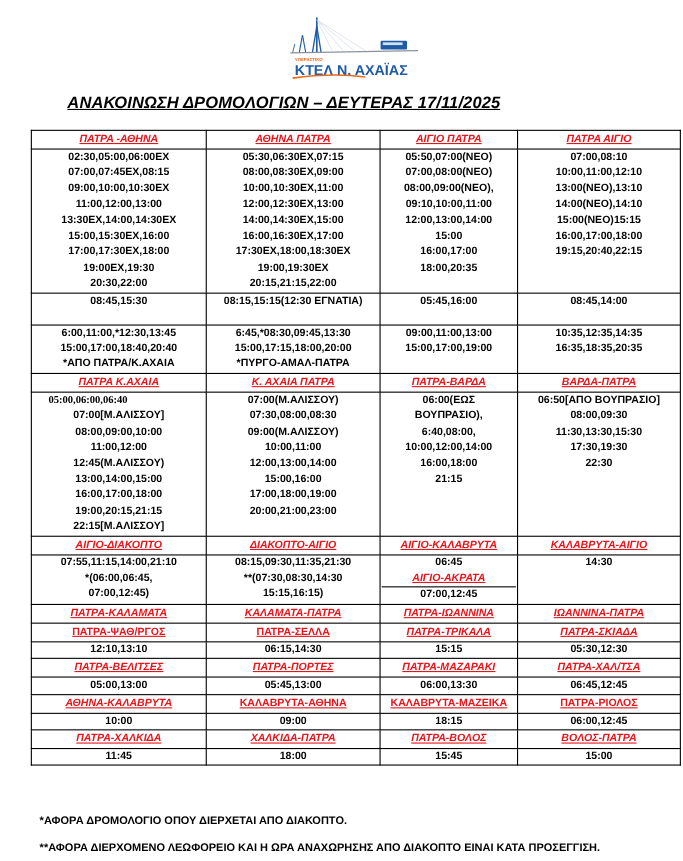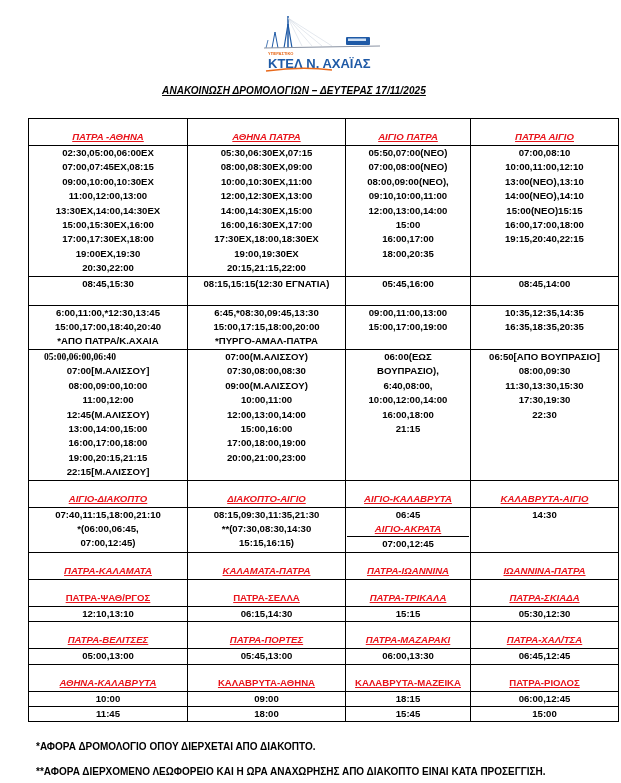--- a/index.html
+++ b/index.html
@@ -1,22 +1,22 @@
 <!DOCTYPE html>
 <html><head>
 <meta charset="utf-8">
 <style>
   html, body { margin: 0; padding: 0; background: #ffffff; }
   body { width: 621px; height: 783px; position: relative; overflow: hidden; font-family: "Liberation Sans", "DejaVu Sans", sans-serif; color: #000; }
   .logo { position: absolute; left: 262px; top: 14px; width: 118px; height: 60px; }
   .logo svg { display: block; }
-  .title { position: absolute; left: 0; width: 516px; top: 85px; text-align: center; font-weight: bold; font-style: italic; font-size: 10px; text-decoration: underline; letter-spacing: 0.1px; padding-left: 36px; }
+  .title { position: absolute; left: 0; width: 516px; top: 85px; text-align: center; font-weight: bold; font-style: italic; font-size: 15px; text-decoration: underline; letter-spacing: 0.1px; }
   table.sched { position: absolute; left: 28px; top: 118px; width: 590px; border-collapse: collapse; table-layout: fixed; }
   table.sched td { border: 1px solid #000; text-align: center; vertical-align: top; font-weight: bold; font-size: 9.6px; line-height: 14.4px; padding: 0 1px; overflow: hidden; white-space: nowrap; }
-  table.sched tr.hdr td { padding-top: 11px; height: 15px; vertical-align: middle; }
+  table.sched tr.hdr td { padding-top: 1px; height: 15px; vertical-align: middle; }
   .h { color: #e8141b; font-style: italic; text-decoration: underline; }
   .h.plain { font-style: normal; }
   .ln { display: block; }
   .left-ln { text-align: left; padding-left: 14px; font-family: Liberation Serif, serif; }
   .sub-h { display: block; }
   .notes { position: absolute; left: 36px; font-weight: bold; font-size: 10px; }
   .n1 { top: 741px; }
   .n2 { top: 766px; }
 </style>
 </head>
@@ -136,20 +136,26 @@
         </td>
         <td>
           <span class="ln">09:00,11:00,13:00</span>
           <span class="ln">15:00,17:00,19:00</span>
         </td>
         <td>
           <span class="ln">10:35,12:35,14:35</span>
           <span class="ln">16:35,18:35,20:35</span>
         </td>
       </tr>
+      <tr class="hdr">
+        <td><span class="h">ΠΑΤΡΑ Κ.ΑΧΑΙΑ</span></td>
+        <td><span class="h">Κ. ΑΧΑΙΑ ΠΑΤΡΑ</span></td>
+        <td><span class="h">ΠΑΤΡΑ-ΒΑΡΔΑ</span></td>
+        <td><span class="h">ΒΑΡΔΑ-ΠΑΤΡΑ</span></td>
+      </tr>
       <tr>
         <td>
           <span class="ln left-ln">05:00,06:00,06:40</span>
           <span class="ln">07:00[Μ.ΑΛΙΣΣΟΥ]</span>
           <span class="ln">08:00,09:00,10:00</span>
           <span class="ln">11:00,12:00</span>
           <span class="ln">12:45(Μ.ΑΛΙΣΣΟΥ)</span>
           <span class="ln">13:00,14:00,15:00</span>
           <span class="ln">16:00,17:00,18:00</span>
           <span class="ln">19:00,20:15,21:15</span>
@@ -182,21 +188,21 @@
         </td>
       </tr>
       <tr class="hdr">
         <td><span class="h">ΑΙΓΙΟ-ΔΙΑΚΟΠΤΟ</span></td>
         <td><span class="h">ΔΙΑΚΟΠΤΟ-ΑΙΓΙΟ</span></td>
         <td><span class="h">ΑΙΓΙΟ-ΚΑΛΑΒΡΥΤΑ</span></td>
         <td><span class="h">ΚΑΛΑΒΡΥΤΑ-ΑΙΓΙΟ</span></td>
       </tr>
       <tr>
         <td>
-          <span class="ln">07:40,11:15,18:00,21:10</span>
+          <span class="ln">07:55,11:15,14:00,21:10</span>
           <span class="ln">*(06:00,06:45,</span>
           <span class="ln">07:00,12:45)</span>
         </td>
         <td>
           <span class="ln">08:15,09:30,11:35,21:30</span>
           <span class="ln">**(07:30,08:30,14:30</span>
           <span class="ln">15:15,16:15)</span>
         </td>
         <td>
           <span class="ln">06:45</span>
@@ -266,20 +272,26 @@
         <td>
           <span class="ln">09:00</span>
         </td>
         <td>
           <span class="ln">18:15</span>
         </td>
         <td>
           <span class="ln">06:00,12:45</span>
         </td>
       </tr>
+      <tr class="hdr">
+        <td><span class="h">ΠΑΤΡΑ-ΧΑΛΚΙΔΑ</span></td>
+        <td><span class="h">ΧΑΛΚΙΔΑ-ΠΑΤΡΑ</span></td>
+        <td><span class="h">ΠΑΤΡΑ-ΒΟΛΟΣ</span></td>
+        <td><span class="h">ΒΟΛΟΣ-ΠΑΤΡΑ</span></td>
+      </tr>
       <tr>
         <td>
           <span class="ln">11:45</span>
         </td>
         <td>
           <span class="ln">18:00</span>
         </td>
         <td>
           <span class="ln">15:45</span>
         </td>

